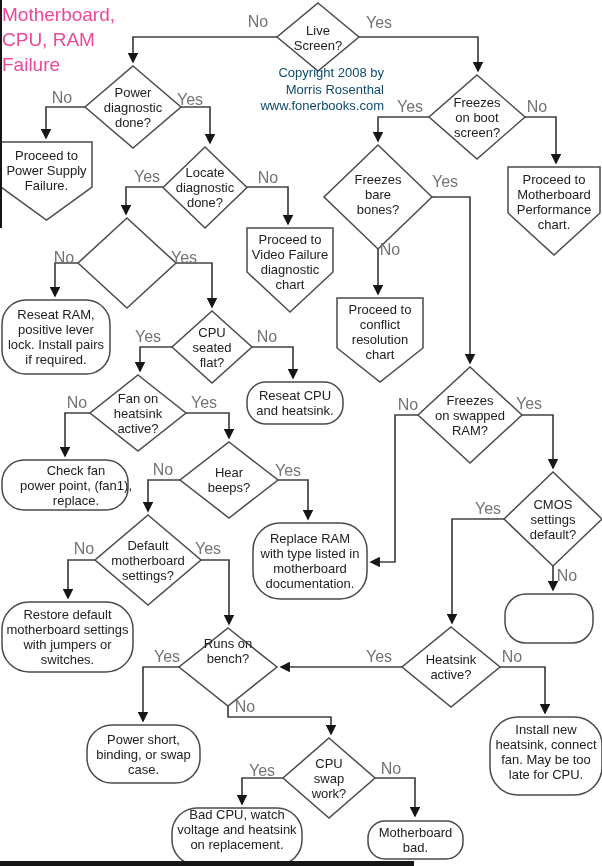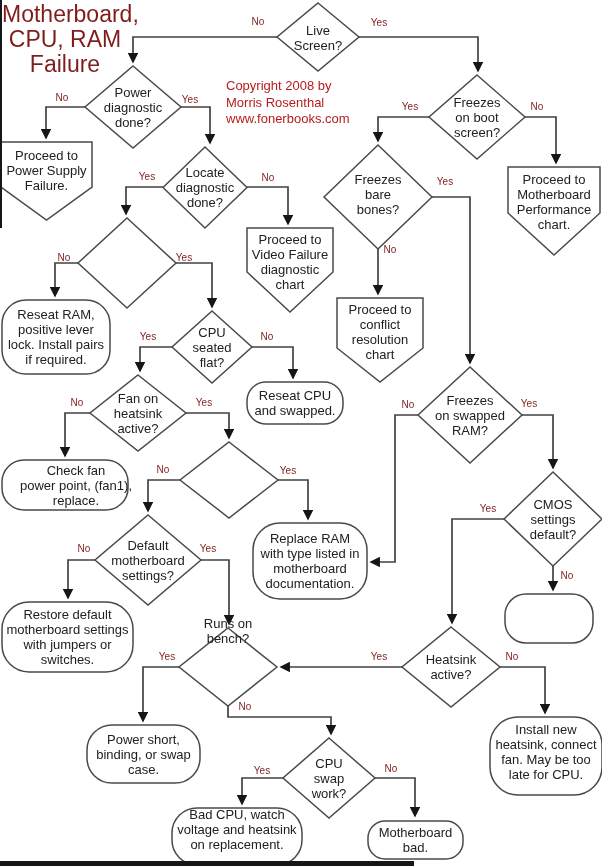--- a/index.html
+++ b/index.html
@@ -6,28 +6,28 @@
   .canvas{
     position:relative;width:602px;height:866px;background:#ffffff;
     font-family:"Liberation Sans",sans-serif;overflow:hidden;
   }
   .wires{position:absolute;left:0;top:0;}
   .txt{
     position:absolute;display:flex;align-items:center;justify-content:center;
     text-align:center;white-space:pre-line;color:#212121;
     font-size:13px;line-height:15px;pointer-events:none;
   }
-  .edge-label{font-size:10px;color:#7f1d1d;}
+  .edge-label{font-size:16px;color:#737373;}
   .title{
     position:absolute;left:2px;top:2px;width:126px;
-    font-size:23px;line-height:25px;color:#7f1d1d;text-align:center;white-space:pre-line;
+    font-size:19px;line-height:25px;color:#ec4899;text-align:left;white-space:pre-line;
   }
   .copyright{
-    position:absolute;left:226px;top:78px;width:158px;
-    font-size:13px;line-height:16.5px;color:#b91c1c;text-align:left;white-space:pre-line;
+    position:absolute;left:226px;top:65px;width:158px;
+    font-size:13px;line-height:16.5px;color:#0c4a6e;text-align:right;white-space:pre-line;
   }
 </style>
 </head>
 <body>
 
 <div class="canvas">
 
   <svg class="wires" width="602" height="866" viewBox="0 0 602 866">
     <defs>
       <marker id="arw" viewBox="0 0 10 10" refX="8.5" refY="5" markerWidth="6.2" markerHeight="6.2" orient="auto-start-reverse">
@@ -123,38 +123,40 @@
 done?</div>
   <div class="txt" style="left:163px;top:147px;width:84px;height:81px">Locate
 diagnostic
 done?</div>
   <div class="txt" style="left:172px;top:311px;width:80px;height:72px">CPU
 seated
 flat?</div>
   <div class="txt" style="left:90px;top:375px;width:96px;height:76px">Fan on
 heatsink
 active?</div>
+  <div class="txt" style="left:180px;top:442px;width:98px;height:76px">Hear
+beeps?</div>
   <div class="txt" style="left:95px;top:515px;width:106px;height:90px">Default
 motherboard
 settings?</div>
   <div class="txt" style="left:429px;top:75px;width:96px;height:84px">Freezes
 on boot
 screen?</div>
   <div class="txt" style="left:324px;top:142px;width:108px;height:104px">Freezes
 bare
 bones?</div>
   <div class="txt" style="left:418px;top:367px;width:104px;height:96px">Freezes
 on swapped
 RAM?</div>
   <div class="txt" style="left:504px;top:472px;width:98px;height:94px">CMOS
 settings
 default?</div>
   <div class="txt" style="left:402px;top:627px;width:98px;height:80px">Heatsink
 active?</div>
-  <div class="txt" style="left:179px;top:592px;width:98px;height:78px">Runs on
+  <div class="txt" style="left:179px;top:612px;width:98px;height:78px">Runs on
 bench?</div>
   <div class="txt" style="left:283px;top:738px;width:92px;height:80px">CPU
 swap
 work?</div>
 
   <div class="txt" style="left:1px;top:142px;width:91px;height:57px">Proceed to
 Power Supply
 Failure.</div>
   <div class="txt" style="left:247px;top:228px;width:86px;height:68px">Proceed to
 Video Failure
@@ -167,21 +169,21 @@
   <div class="txt" style="left:337px;top:298px;width:86px;height:68px">Proceed to
 conflict
 resolution
 chart</div>
 
   <div class="txt" style="left:2px;top:300px;width:108px;height:74px">Reseat RAM,
 positive lever
 lock. Install pairs
 if required.</div>
   <div class="txt" style="left:247px;top:382px;width:96px;height:42px">Reseat CPU
-and swapped.</div>
+and heatsink.</div>
   <div class="txt" style="left:2px;top:460px;width:148px;height:50px">Check fan
 power point, (fan1),
 replace.</div>
   <div class="txt" style="left:253px;top:523px;width:114px;height:76px">Replace RAM
 with type listed in
 motherboard
 documentation.</div>
   <div class="txt" style="left:2px;top:602px;width:131px;height:70px">Restore default
 motherboard settings
 with jumpers or

